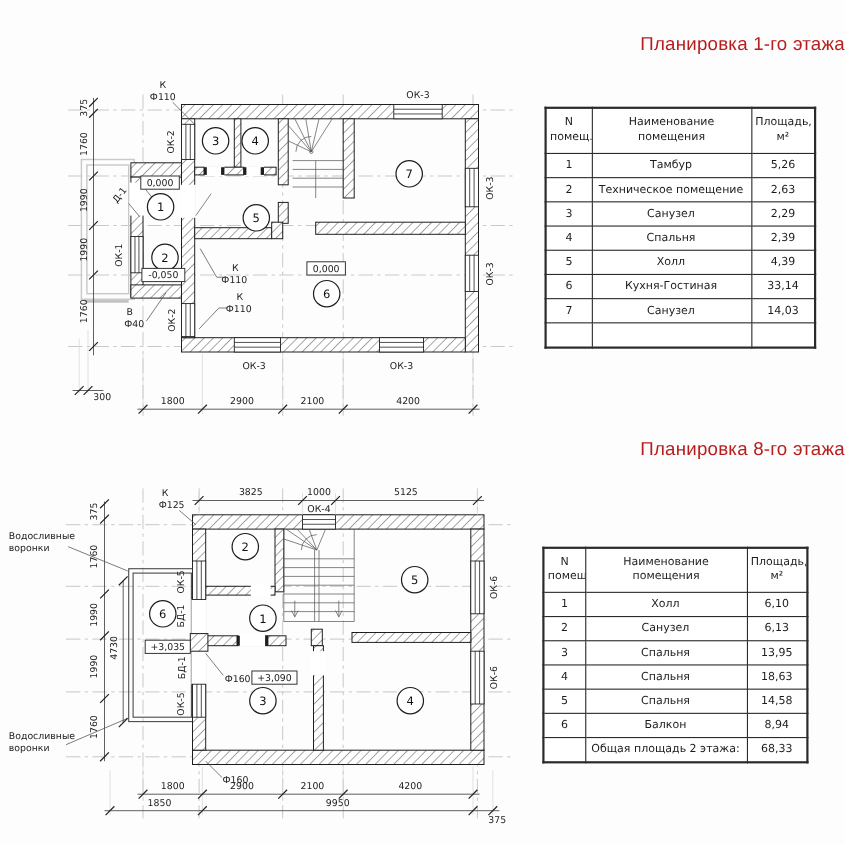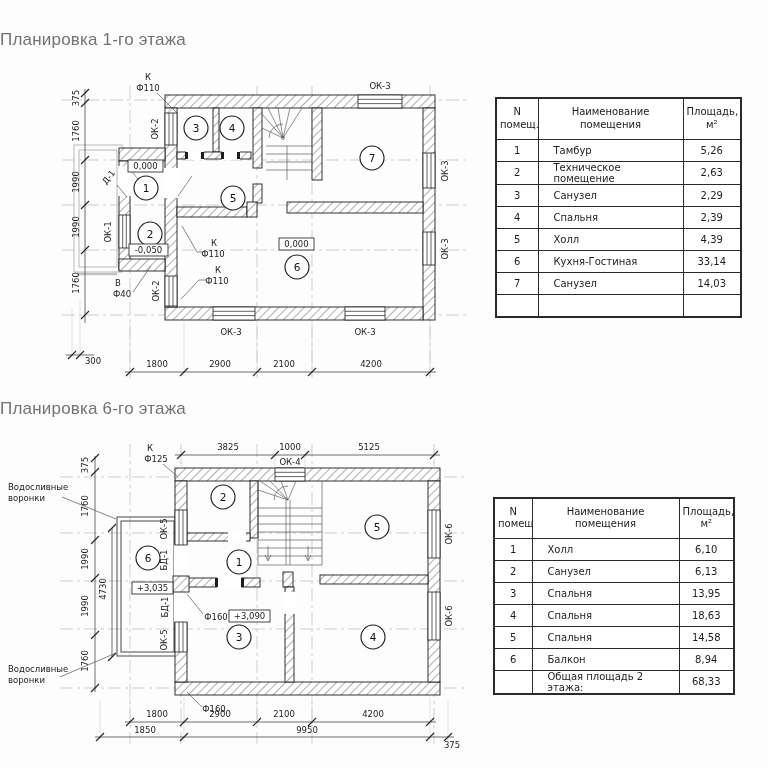--- a/index.html
+++ b/index.html
@@ -1,19 +1,19 @@
 <!DOCTYPE html>
 <html><head>
 <meta charset="utf-8">
 <style>
   html,body{margin:0;padding:0;background:#fff;}
   #page{position:relative;width:768px;height:768px;background:#fdfdfd;overflow:hidden;
         font-family:"DejaVu Sans",sans-serif;}
-  .title{position:absolute;left:0;width:100%;text-align:left;
-         font-family:"Liberation Sans",sans-serif;font-size:17px;color:#737373;letter-spacing:.2px;}
+  .title{position:absolute;left:0;width:100%;text-align:right;
+         font-family:"Liberation Sans",sans-serif;font-size:17px;color:#b91c1c;letter-spacing:.2px;}
   svg{position:absolute;}
   .wl{fill:url(#hatch);stroke:#1d1d1d;stroke-width:.9;}
   .wlb{fill:#fff;stroke:none;}
   .wn-r{fill:#fff;stroke:#1d1d1d;stroke-width:.8;}
   .wn-l{stroke:#1d1d1d;stroke-width:.7;}
   .ax{stroke:#b9b9b9;stroke-width:.7;stroke-dasharray:13 4 3 4;fill:none;}
   .ext{stroke:#d2d2d2;stroke-width:.6;}
   .dim{stroke:#4a4a4a;stroke-width:.8;fill:none;}
   .tk{stroke:#222;stroke-width:1.1;}
   .ldr{stroke:#555;stroke-width:.7;fill:none;}
@@ -24,30 +24,30 @@
   .lvl rect{fill:#fff;stroke:#333;stroke-width:.9;}
   .lvl text{font-size:8.5px;fill:#222;text-anchor:middle;}
   .st{stroke:#555;stroke-width:.65;fill:none;}
   .por{fill:none;stroke:#c9c9c9;stroke-width:1.3;}
   .jam{fill:#1d1d1d;stroke:none;}
   table.rt{position:absolute;border-collapse:collapse;background:#fff;
            font-size:10px;color:#1c1c1c;table-layout:fixed;}
   table.rt td,table.rt th{border:1px solid #2a2a2a;padding:0 3px;font-weight:normal;overflow:hidden;}
   table.rt{border:2px solid #2a2a2a;}
   table.rt th{text-align:center;line-height:1.25;}
-  table.rt td{height:21px;text-align:left;padding-left:15px;}
+  table.rt td{height:21px;text-align:center;padding-left:2px;}
   table.rt td.c{text-align:center;padding-left:3px;}
 </style>
 </head>
 <body>
 
 <div id="page">
 
   <div class="title" style="top:30px">Планировка 1-го этажа</div>
-  <div class="title" style="top:399px">Планировка 6-го этажа</div>
+  <div class="title" style="top:399px">Планировка 8-го этажа</div>
 
   <svg style="left:55px;top:55px" width="430" height="335" viewBox="55 55 430 335">
     <defs>
       <pattern id="hatch" width="6" height="6" patternUnits="userSpaceOnUse" patternTransform="rotate(45)">
         <rect width="6" height="6" fill="#ffffff"></rect>
         <line x1="0" y1="0" x2="0" y2="6" stroke="#6a6a6a" stroke-width="1.1"></line>
       </pattern>
     </defs>
 
     <g>

